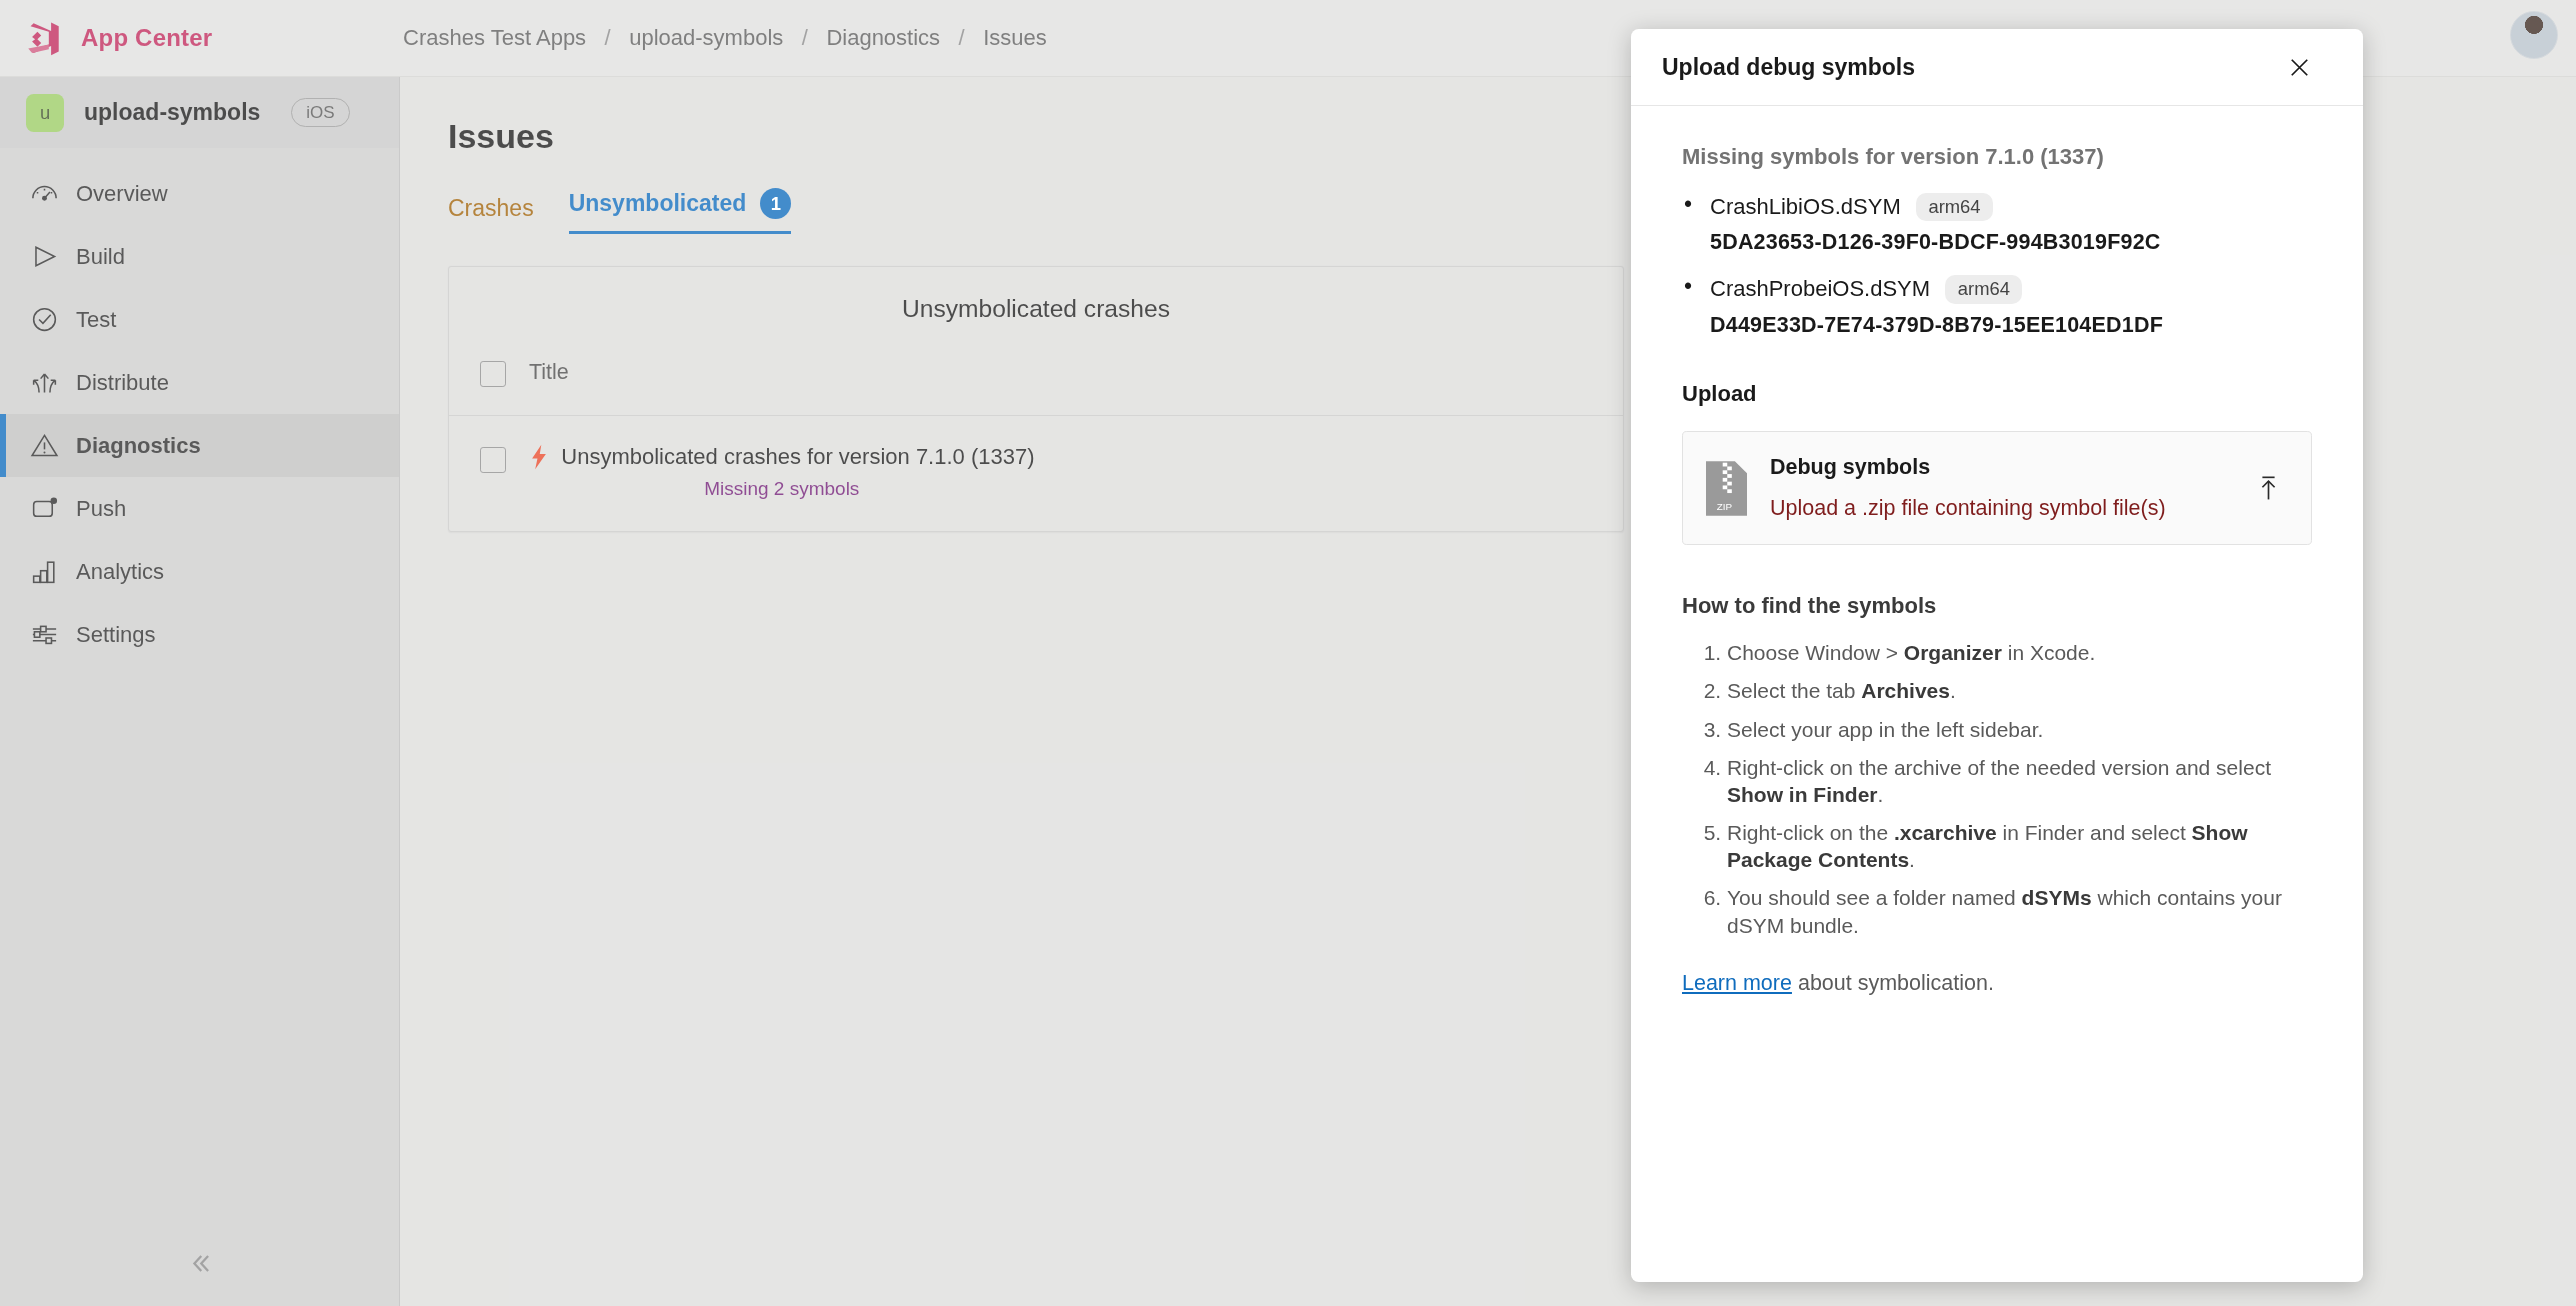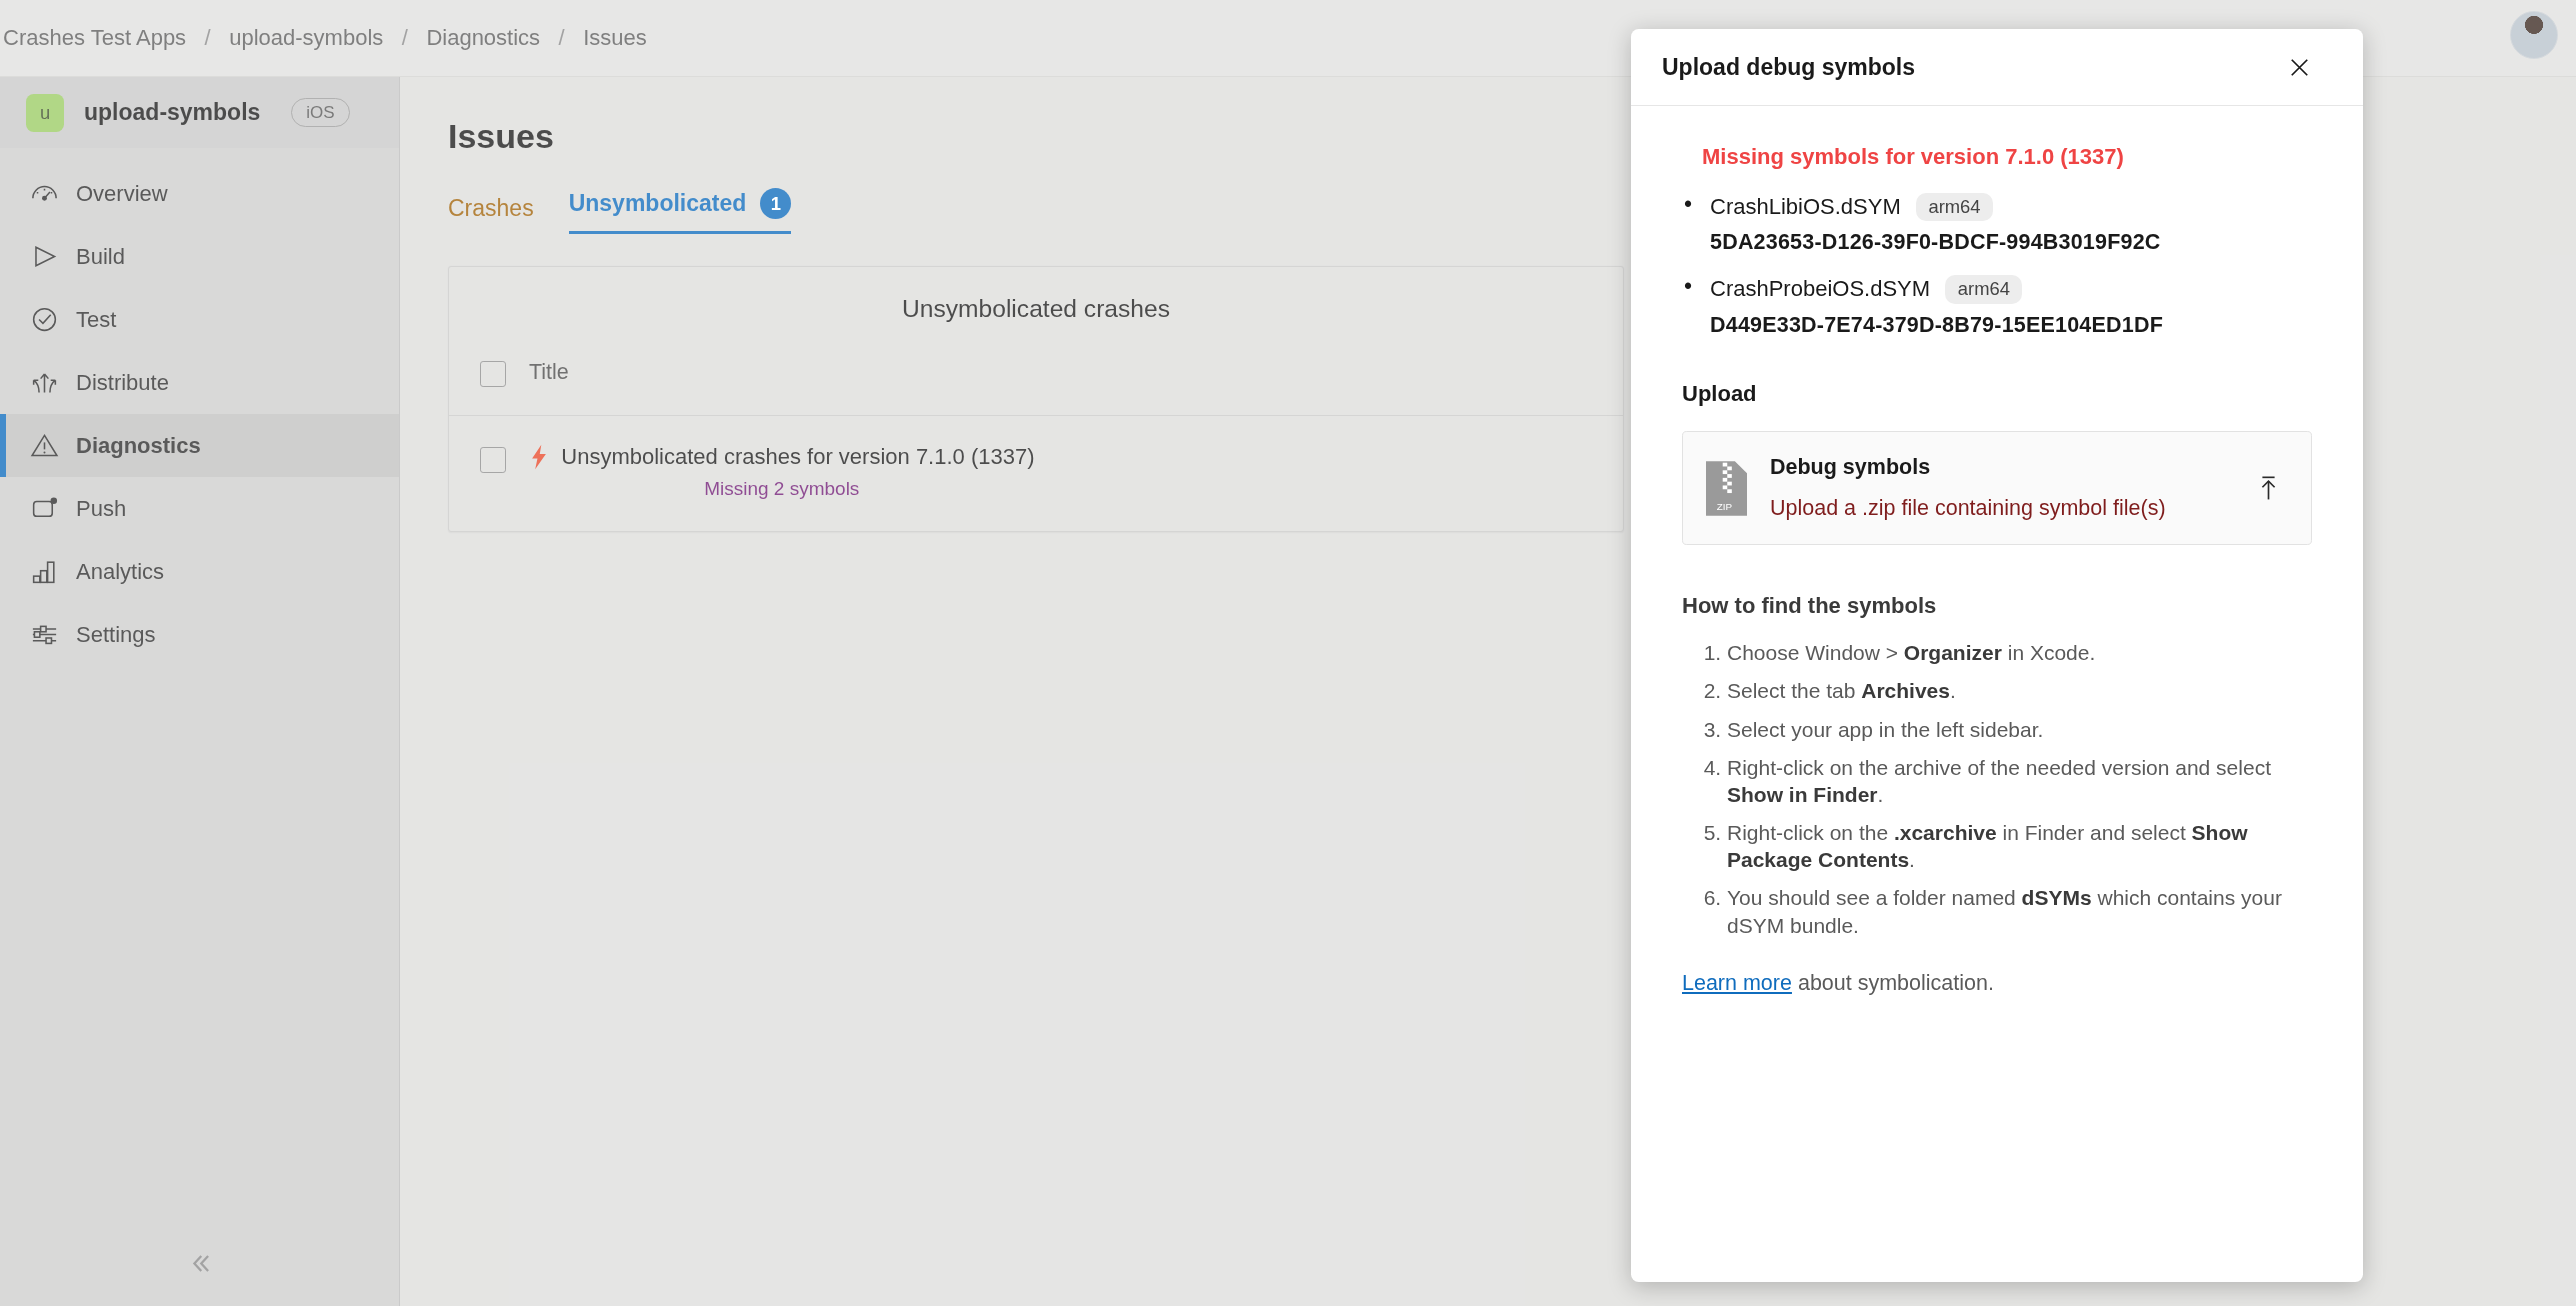--- a/index.html
+++ b/index.html
@@ -123,21 +123,21 @@
     overflow: hidden;
   }
   .modal-head {
     height: 77px; display: flex; align-items: center; justify-content: space-between;
     padding: 0 48px 0 31px; border-bottom: 0.8px solid #e6e6e6;
   }
   .modal-title { font-size: 23px; font-weight: bold; color: #1a1a1a; }
   .close-btn { cursor: pointer; width: 31px; height: 31px; display: block; }
 
   .modal-body { padding: 38px 51px 0 51px; }
-  .sec-title { font-size: 22px; font-weight: bold; color: #ef4444; margin-left: 20px; }
+  .sec-title { font-size: 22px; font-weight: bold; color: #737373; }
   .sym-list { list-style: none; margin: 23px 0 0 0; padding: 0 0 0 28px; }
   .sym-item { margin-bottom: 20px; }
   .sym-name-line { display: flex; align-items: center; gap: 15.4px; font-size: 22px; color: #1a1a1a; position: relative; }
   .sym-name-line::before {
     content: "\2022"; position: absolute; left: -26px; top: -2.3px; font-size: 23px; color: #1a1a1a;
   }
   .arch-badge {
     background: #ededed; border-radius: 10px; padding: 3.1px 12.3px; font-size: 18.4px; color: #444;
   }
   .sym-uuid { font-size: 21.5px; font-weight: bold; color: #1a1a1a; margin-top: 9.2px; letter-spacing: 0.2px; }
@@ -161,20 +161,28 @@
 
   .learn-line { margin-top: 32px; font-size: 21.5px; color: #5a5a5a; }
   .learn-link { color: #0f6cbd; text-decoration: underline; cursor: pointer; }
 </style>
 </head>
 <body>
 
 <div class="app">
 
   <div class="topbar">
+    <div class="brand">
+      <svg class="brand-logo" viewBox="0 0 46 46">
+        <path d="M33 2 L43 7 L43 40 L33 45 L33 33 L10 42 L6 38 L30 31 L30 14 L6 7 L10 3 L33 13 Z" fill="#c02a5c"></path>
+        <path d="M15 14 L20 19 L15 24 L20 29 L15 34 L8 27 L12 24 L8 21 Z" fill="#c02a5c"></path>
+        <path d="M3 36 L30 31 L30 37 L8 42 Z" fill="#d05a80"></path>
+      </svg>
+      <span class="brand-name">App Center</span>
+    </div>
 
     <div class="breadcrumb">
       <span class="crumb link">Crashes Test Apps</span>
       <span class="crumb-sep">/</span>
       <span class="crumb link">upload-symbols</span>
       <span class="crumb-sep">/</span>
       <span class="crumb link">Diagnostics</span>
       <span class="crumb-sep">/</span>
       <span class="crumb">Issues</span>
     </div>

